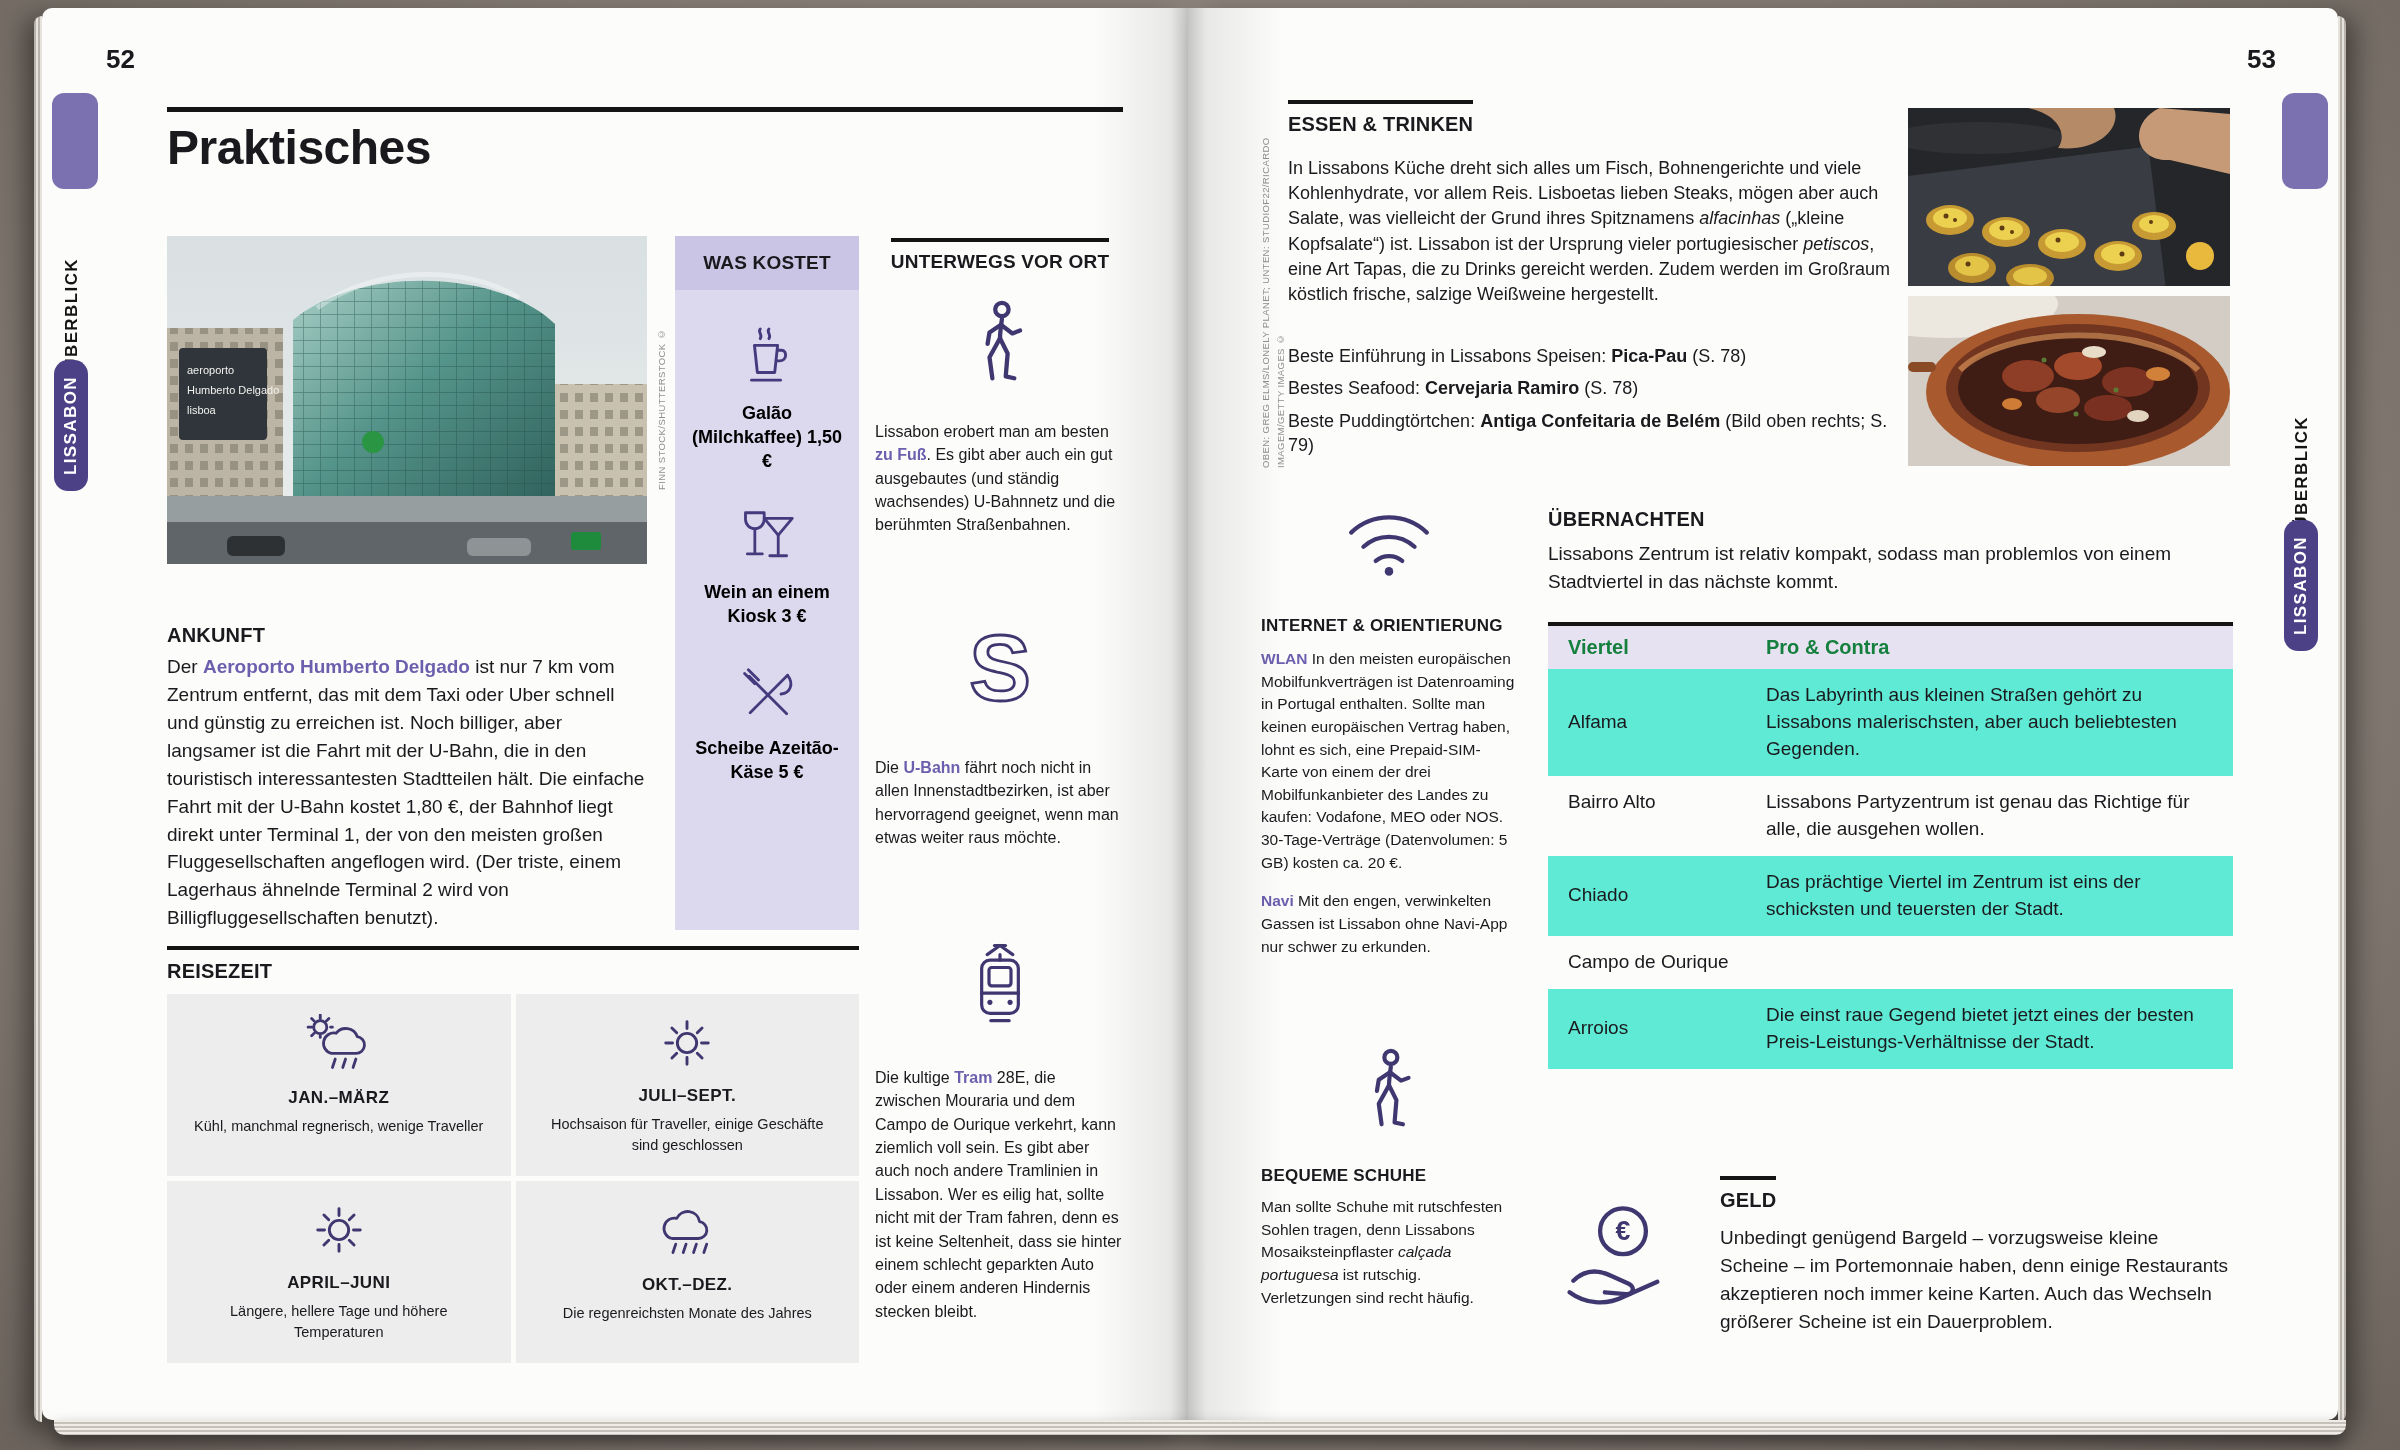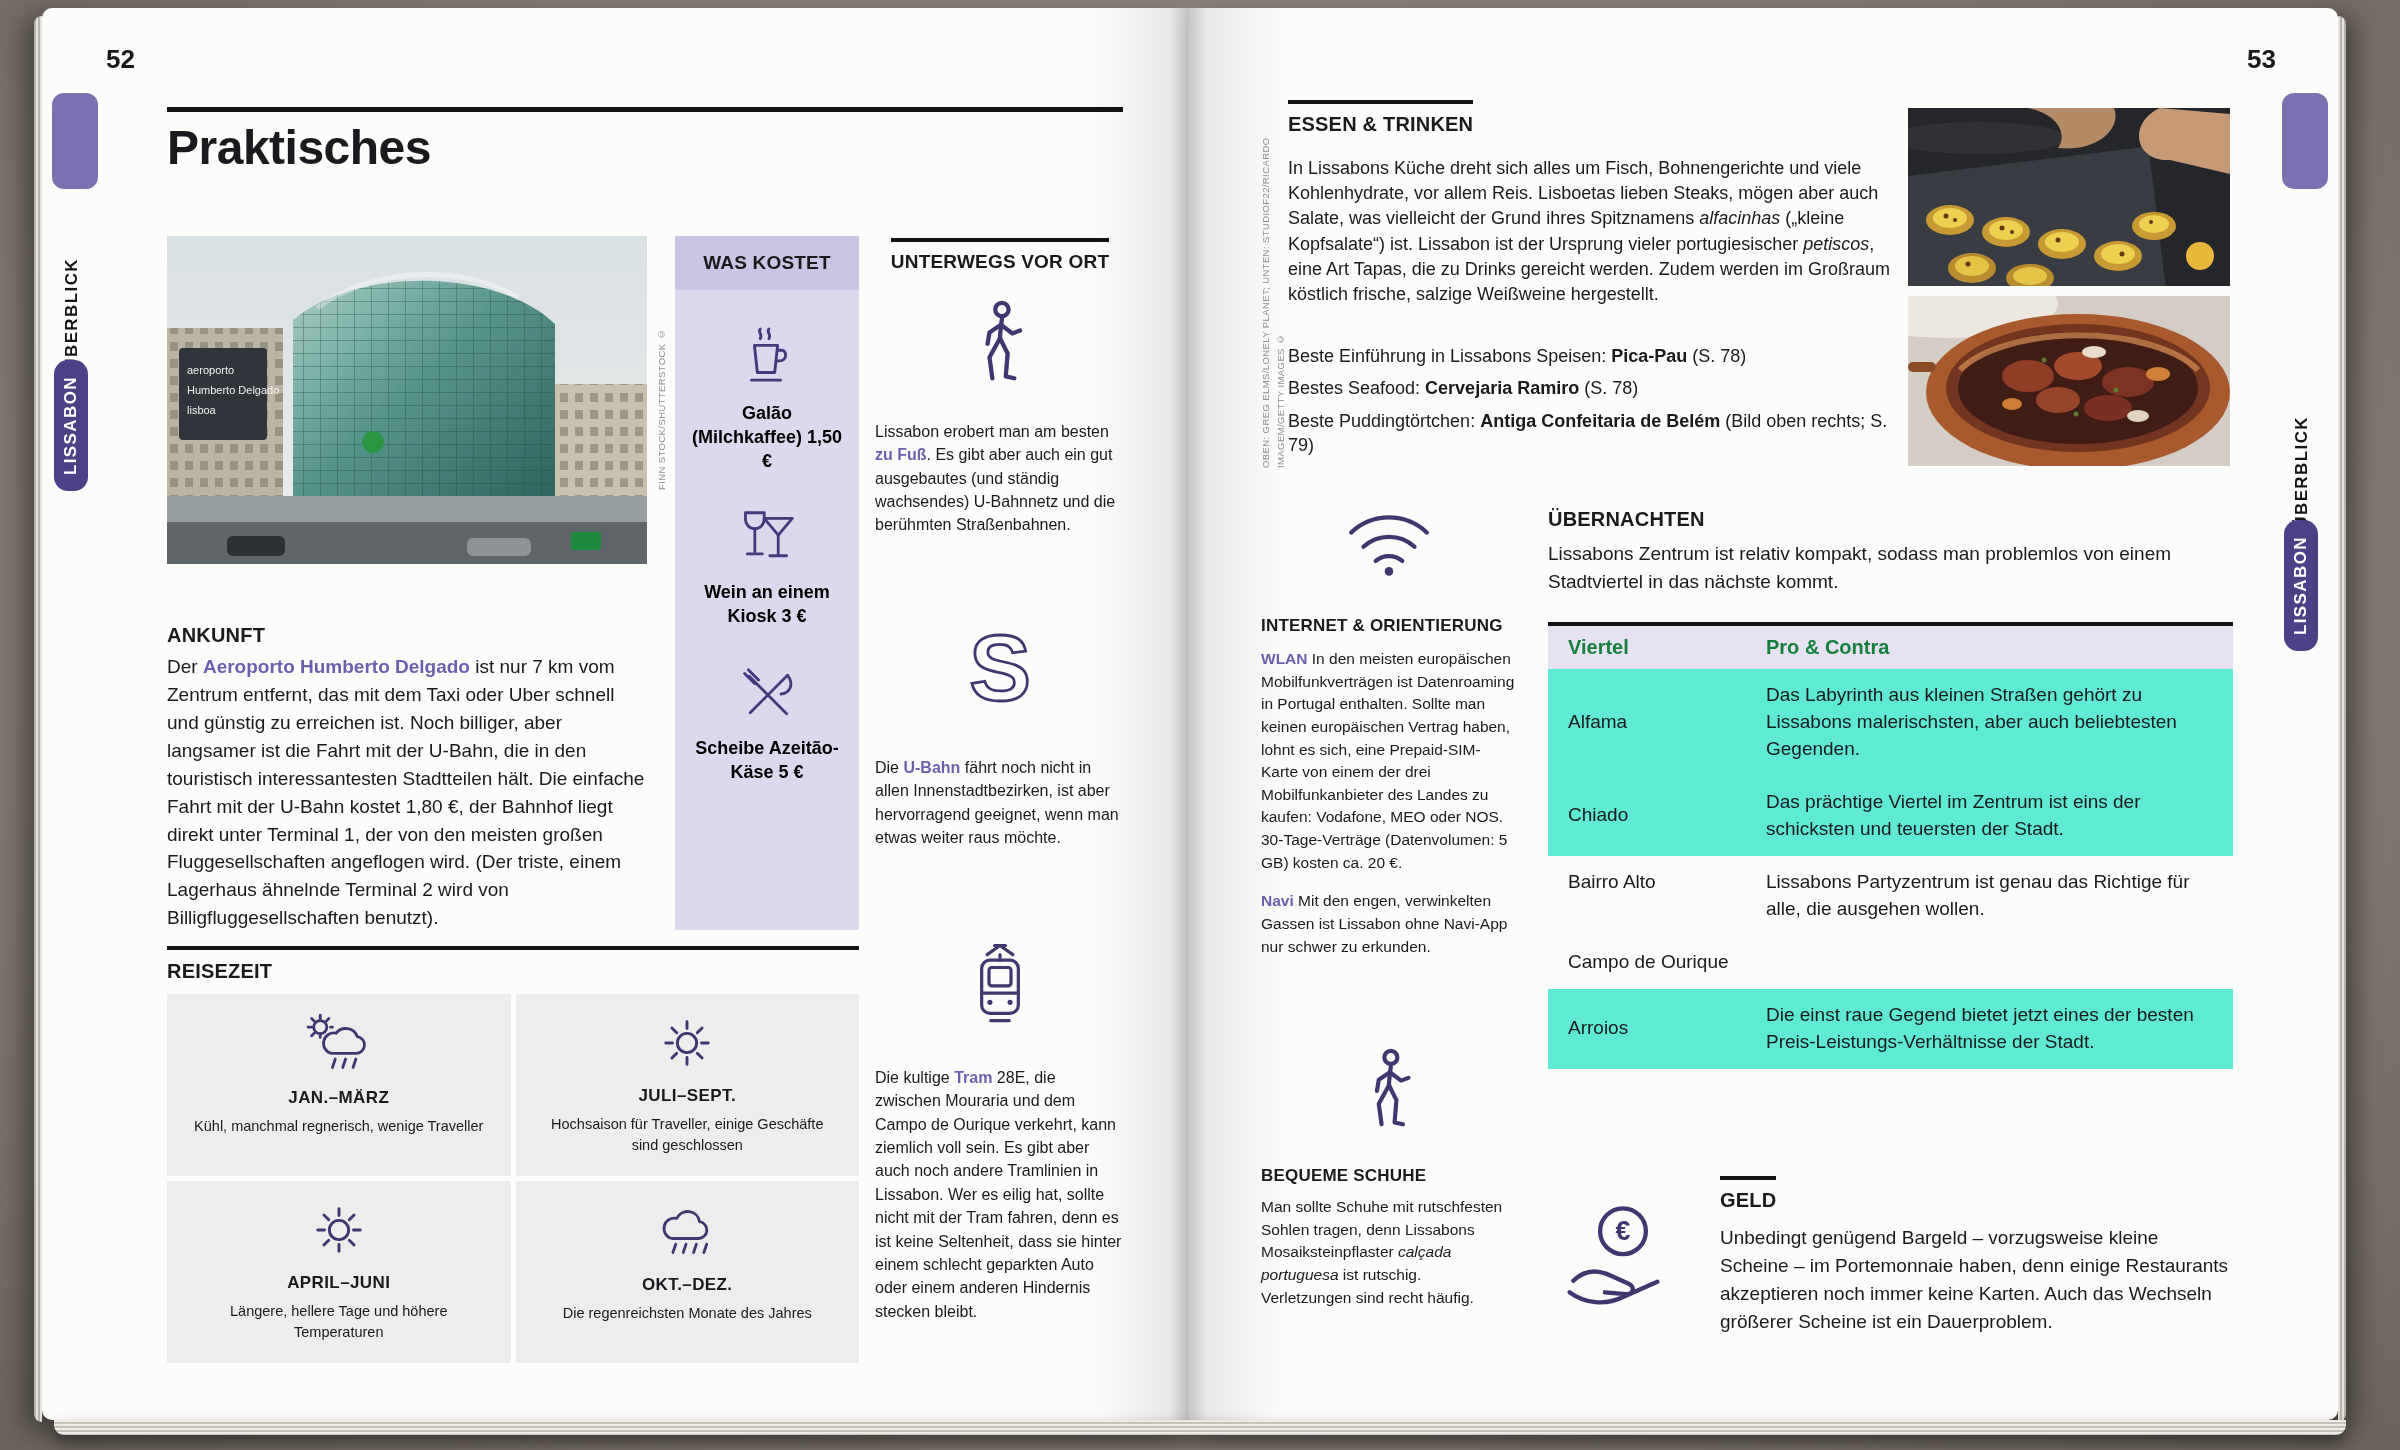--- a/index.html
+++ b/index.html
@@ -351,27 +351,27 @@
     <p class="abs body-text" style="left:360px;top:532px;width:680px">Lissabons Zentrum ist relativ kompakt, sodass man problemlos von einem Stadtviertel in das nächste kommt.</p>
     <div class="abs tbl" style="left:360px;top:614px;width:685px">
       <div class="tbl-header">
         <div class="cell-name">Viertel</div>
         <div class="cell-text">Pro &amp; Contra</div>
       </div>
       <div class="tbl-row alt">
         <div class="cell-name">Alfama</div>
         <div class="cell-text">Das Labyrinth aus kleinen Straßen gehört zu Lissabons malerischsten, aber auch beliebtesten Gegenden.</div>
       </div>
+      <div class="tbl-row">
+        <div class="cell-name">Bairro Alto</div>
+        <div class="cell-text">Lissabons Partyzentrum ist genau das Richtige für alle, die ausgehen wollen.</div>
+      </div>
       <div class="tbl-row alt">
         <div class="cell-name">Chiado</div>
         <div class="cell-text">Das prächtige Viertel im Zentrum ist eins der schicksten und teuersten der Stadt.</div>
-      </div>
-      <div class="tbl-row">
-        <div class="cell-name">Bairro Alto</div>
-        <div class="cell-text">Lissabons Partyzentrum ist genau das Richtige für alle, die ausgehen wollen.</div>
       </div>
       <div class="tbl-row">
         <div class="cell-name">Campo de Ourique</div>
       </div>
       <div class="tbl-row alt">
         <div class="cell-name">Arroios</div>
         <div class="cell-text">Die einst raue Gegend bietet jetzt eines der besten Preis-Leistungs-Verhältnisse der Stadt.</div>
       </div>
     </div>
 

